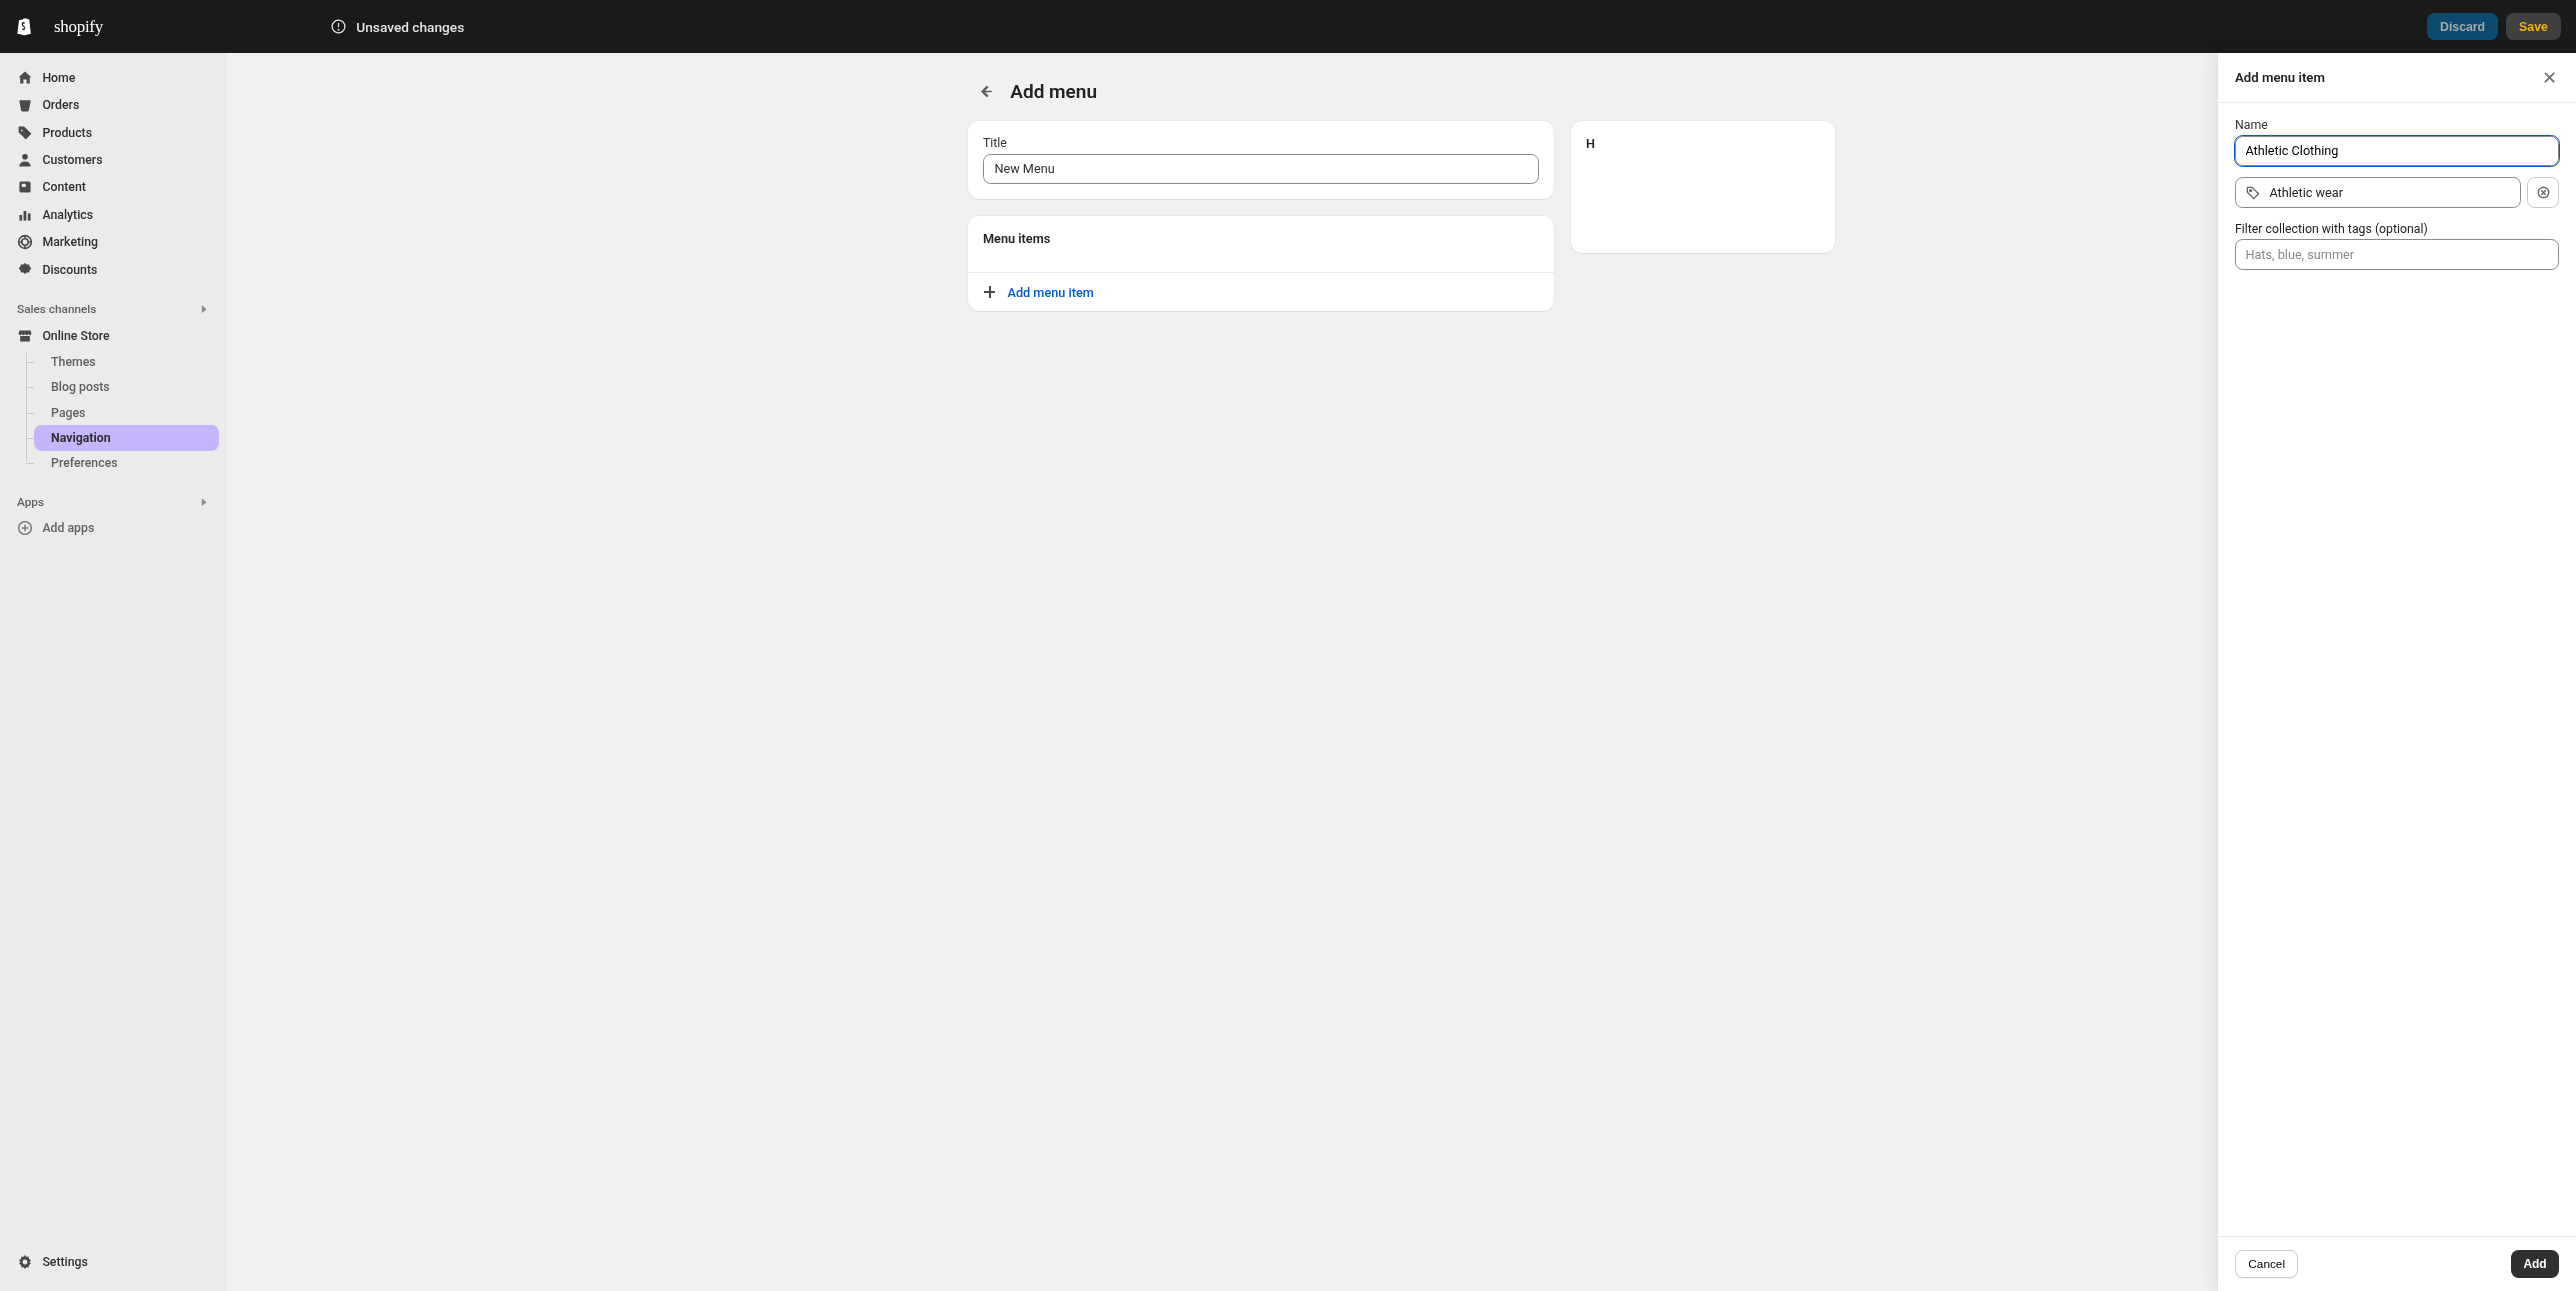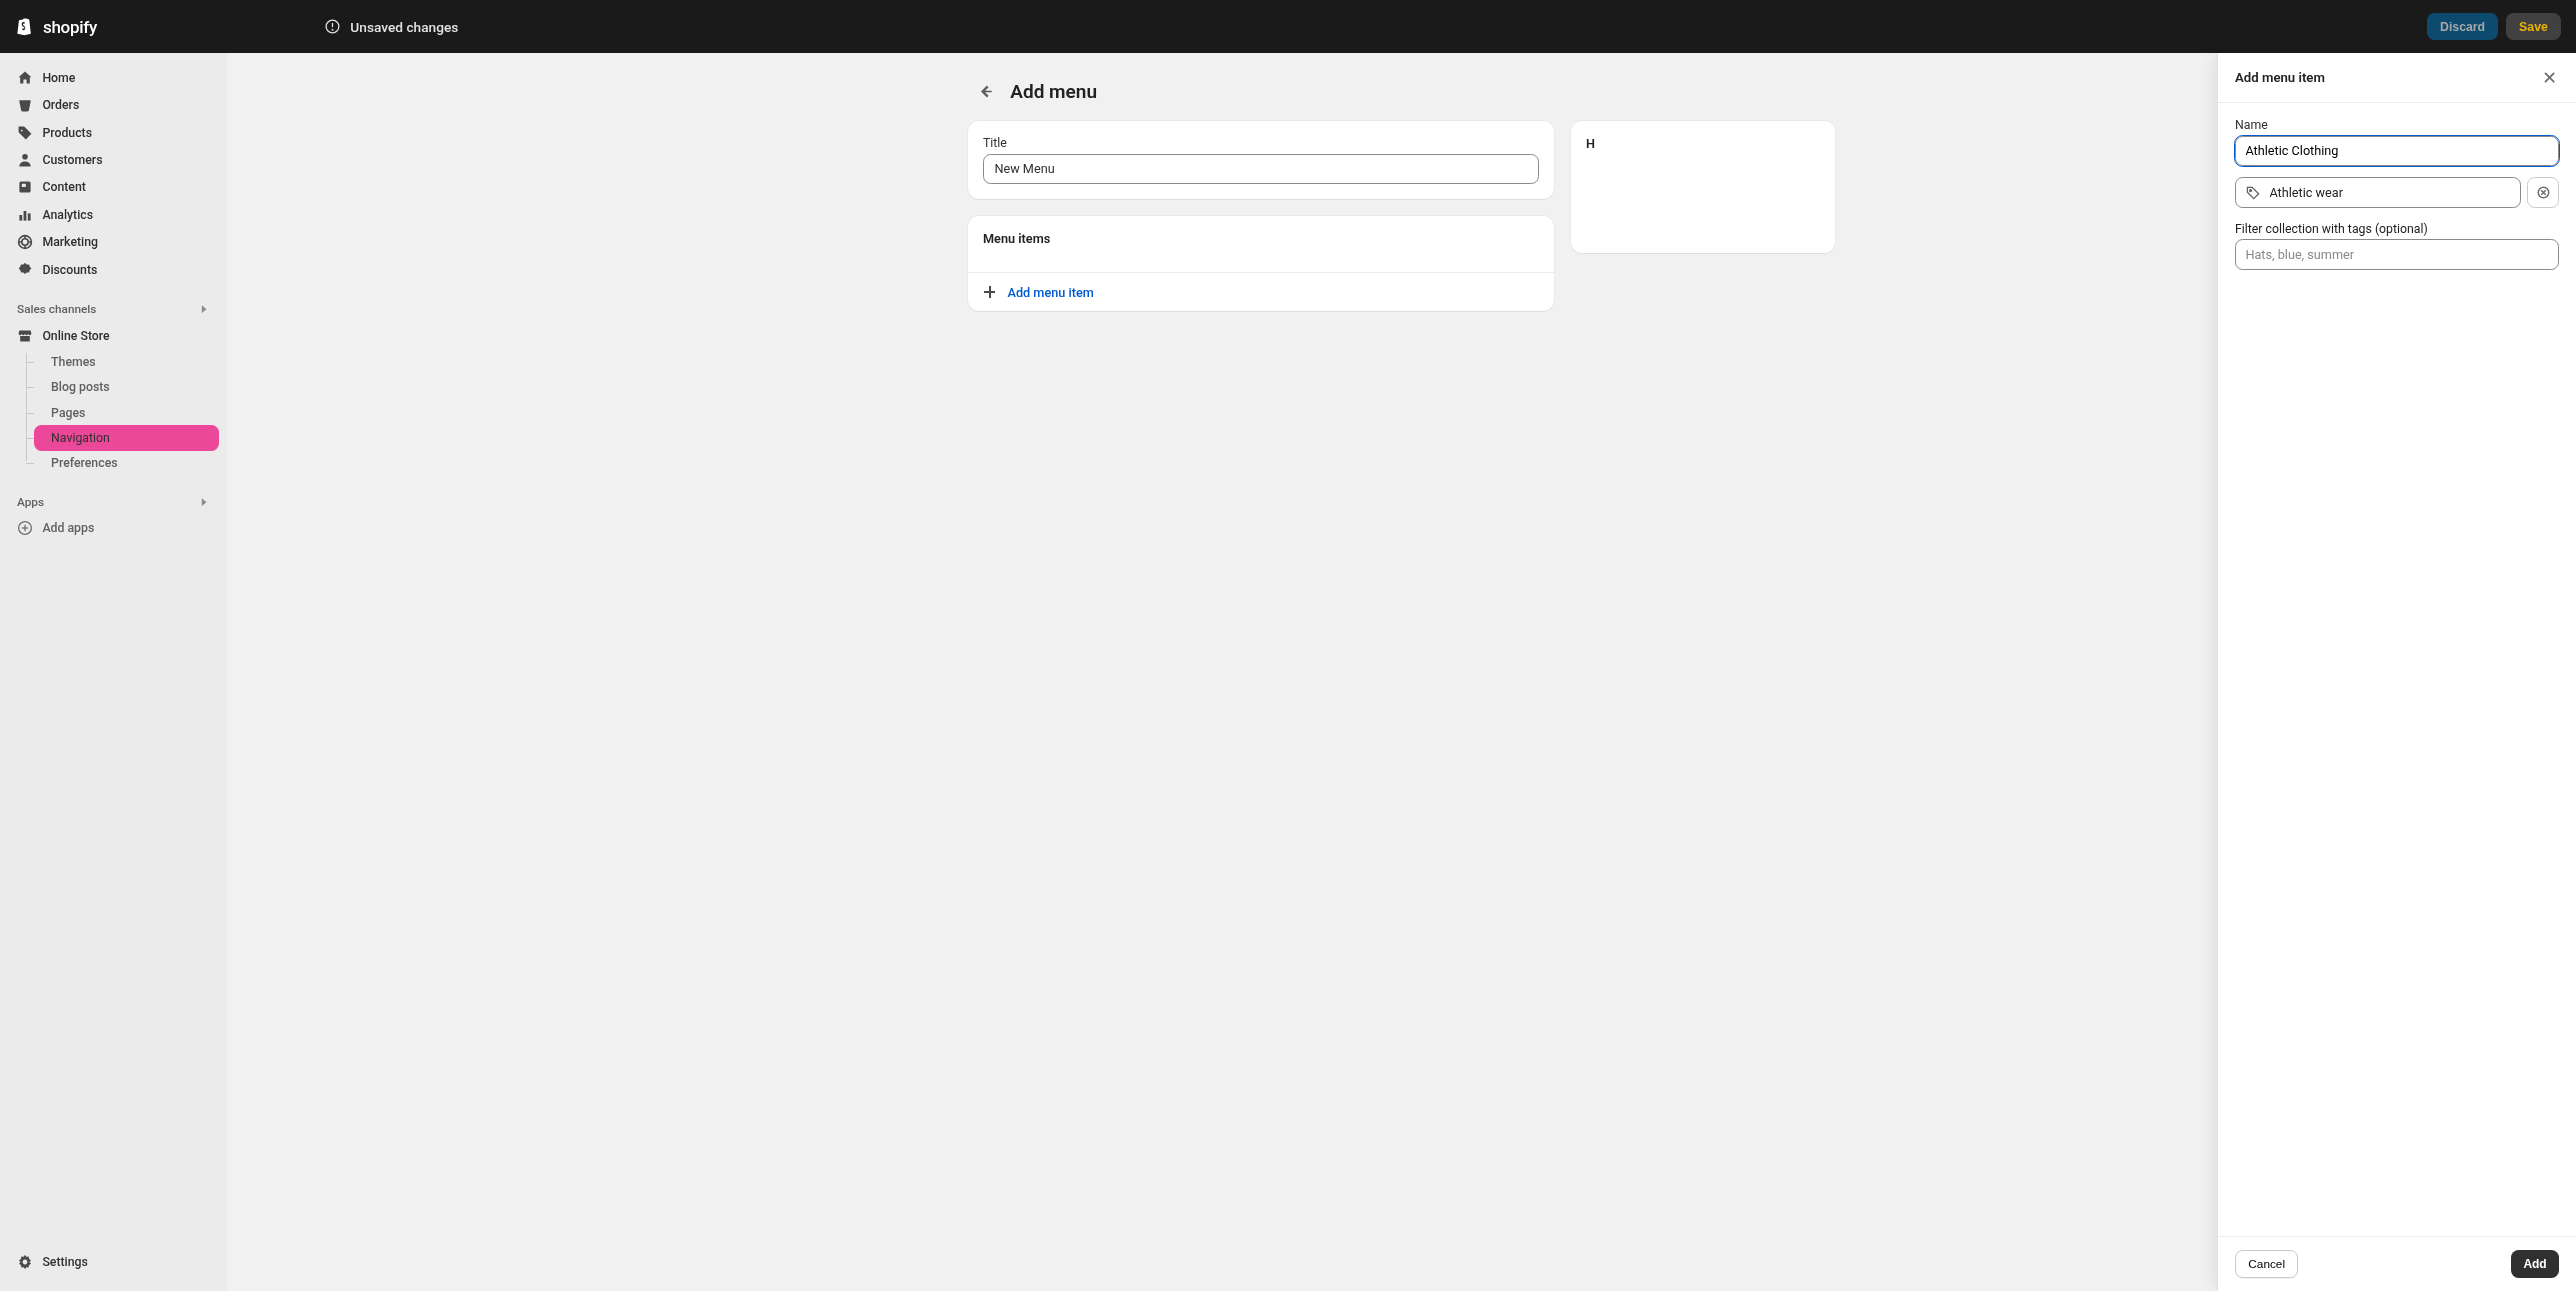--- a/index.html
+++ b/index.html
@@ -10,22 +10,23 @@
       background: #1a1a1a;
       display: flex;
       align-items: center;
       padding: 0 15px;
       position: relative;
       z-index: 10;
     }
     .logo {
       display: flex;
       align-items: center;
-      gap: 9px;
+      gap: 20px;
       color: #fff;
+      font-family: Liberation Serif, serif;
     }
     .logo svg { width: 19px; height: 21px; fill: #fff; }
     .logo-text { font-weight: 500; font-size: 17px; color: #fff; letter-spacing: -0.3px; }
     
     .header-center {
       display: flex;
       align-items: center;
       gap: 9.4px;
       margin-left: 227px;
       color: #e3e3e3;
@@ -94,23 +95,23 @@
       display: flex;
       align-items: center;
       padding: 5.7px 11.3px 5.7px 17px;
       border-radius: 7.6px;
       color: #616161;
       font-weight: 500;
       cursor: pointer;
       position: relative;
     }
     .sub-item.active {
-      background: #ec4899;
+      background: #c4b5fd;
       color: #303030;
-      font-weight: 400;
+      font-weight: 700;
       text-align: center;
     }
     .sub-items::before {
       content: "";
       position: absolute;
       left: 0;
       top: 3.8px;
       bottom: 15px;
       width: 0.9px;
       background: #c9c9c9;

